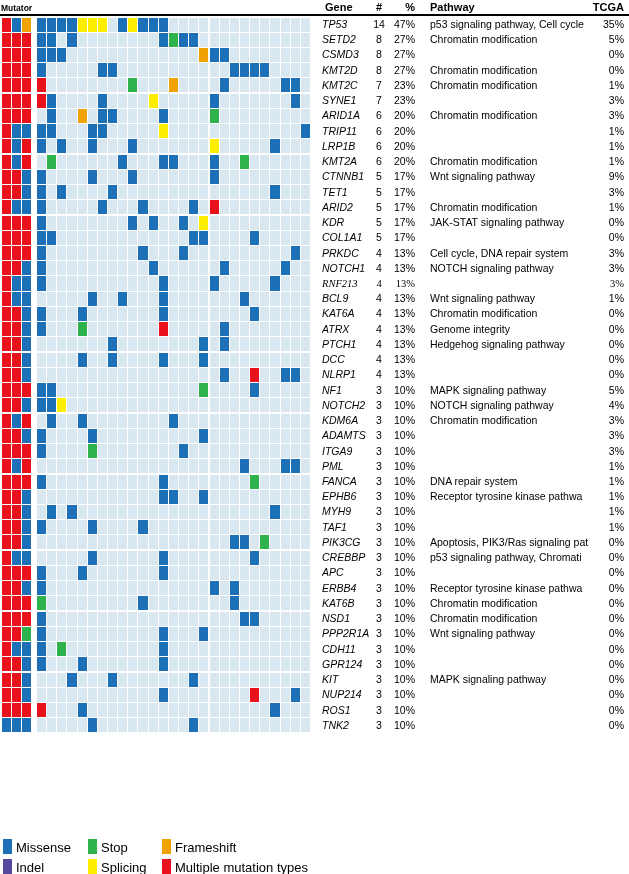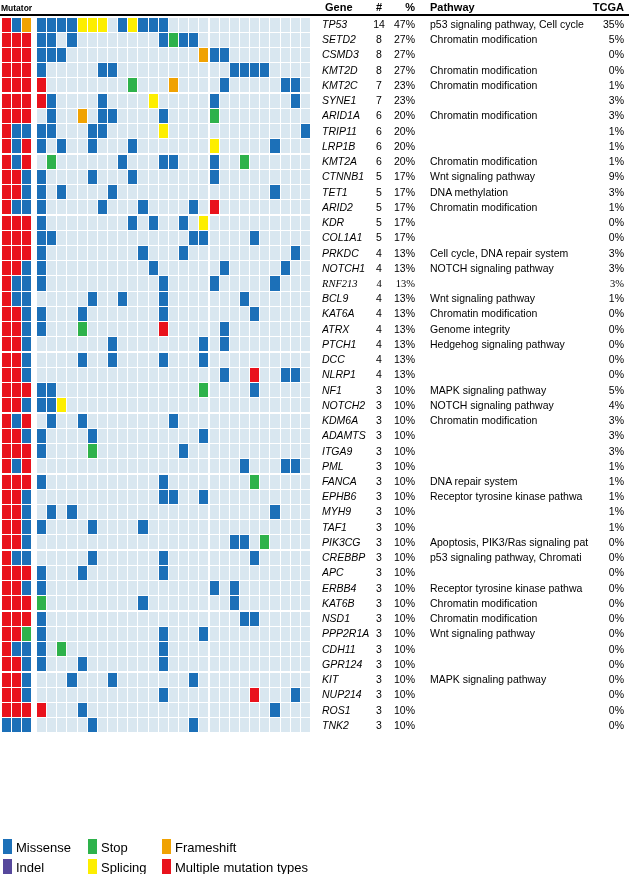--- a/index.html
+++ b/index.html
@@ -472,21 +472,20 @@
         <div class="cell" style="left: 239.95px; width: 9.15px; height: 14.034px; background: rgb(217, 231, 240);"></div>
         <div class="cell" style="left: 250.1px; width: 9.15px; height: 14.034px; background: rgb(217, 231, 240);"></div>
         <div class="cell" style="left: 260.25px; width: 9.15px; height: 14.034px; background: rgb(217, 231, 240);"></div>
         <div class="cell" style="left: 270.4px; width: 9.15px; height: 14.034px; background: rgb(28, 112, 184);"></div>
         <div class="cell" style="left: 280.55px; width: 9.15px; height: 14.034px; background: rgb(217, 231, 240);"></div>
         <div class="cell" style="left: 290.7px; width: 9.15px; height: 14.034px; background: rgb(217, 231, 240);"></div>
         <div class="cell" style="left: 300.85px; width: 9.15px; height: 14.034px; background: rgb(217, 231, 240);"></div>
         <span class="gtxt g-gene">TET1</span>
         <span class="gtxt g-count">5</span>
         <span class="gtxt g-pct">17%</span>
-        <span class="gtxt g-path">DNA methylation</span>
         <span class="gtxt g-tcga">3%</span>
       </div>
       <div class="grow" style="top: 199.809px; height: 15.234px; line-height: 15.234px;">
         <div class="cell" style="left: 2px; width: 9.15px; height: 14.034px; background: rgb(233, 18, 28);"></div>
         <div class="cell" style="left: 12.15px; width: 9.15px; height: 14.034px; background: rgb(28, 112, 184);"></div>
         <div class="cell" style="left: 22.3px; width: 9.15px; height: 14.034px; background: rgb(28, 112, 184);"></div>
         <div class="cell" style="left: 36.95px; width: 9.15px; height: 14.034px; background: rgb(28, 112, 184);"></div>
         <div class="cell" style="left: 47.1px; width: 9.15px; height: 14.034px; background: rgb(217, 231, 240);"></div>
         <div class="cell" style="left: 57.25px; width: 9.15px; height: 14.034px; background: rgb(217, 231, 240);"></div>
         <div class="cell" style="left: 67.4px; width: 9.15px; height: 14.034px; background: rgb(217, 231, 240);"></div>
@@ -546,20 +545,21 @@
         <div class="cell" style="left: 239.95px; width: 9.15px; height: 14.034px; background: rgb(217, 231, 240);"></div>
         <div class="cell" style="left: 250.1px; width: 9.15px; height: 14.034px; background: rgb(217, 231, 240);"></div>
         <div class="cell" style="left: 260.25px; width: 9.15px; height: 14.034px; background: rgb(217, 231, 240);"></div>
         <div class="cell" style="left: 270.4px; width: 9.15px; height: 14.034px; background: rgb(217, 231, 240);"></div>
         <div class="cell" style="left: 280.55px; width: 9.15px; height: 14.034px; background: rgb(217, 231, 240);"></div>
         <div class="cell" style="left: 290.7px; width: 9.15px; height: 14.034px; background: rgb(217, 231, 240);"></div>
         <div class="cell" style="left: 300.85px; width: 9.15px; height: 14.034px; background: rgb(217, 231, 240);"></div>
         <span class="gtxt g-gene">KDR</span>
         <span class="gtxt g-count">5</span>
         <span class="gtxt g-pct">17%</span>
+        <span class="gtxt g-path">JAK-STAT signaling pathway</span>
         <span class="gtxt g-tcga">0%</span>
       </div>
       <div class="grow" style="top: 230.277px; height: 15.234px; line-height: 15.234px;">
         <div class="cell" style="left: 2px; width: 9.15px; height: 14.034px; background: rgb(233, 18, 28);"></div>
         <div class="cell" style="left: 12.15px; width: 9.15px; height: 14.034px; background: rgb(233, 18, 28);"></div>
         <div class="cell" style="left: 22.3px; width: 9.15px; height: 14.034px; background: rgb(233, 18, 28);"></div>
         <div class="cell" style="left: 36.95px; width: 9.15px; height: 14.034px; background: rgb(28, 112, 184);"></div>
         <div class="cell" style="left: 47.1px; width: 9.15px; height: 14.034px; background: rgb(28, 112, 184);"></div>
         <div class="cell" style="left: 57.25px; width: 9.15px; height: 14.034px; background: rgb(217, 231, 240);"></div>
         <div class="cell" style="left: 67.4px; width: 9.15px; height: 14.034px; background: rgb(217, 231, 240);"></div>

